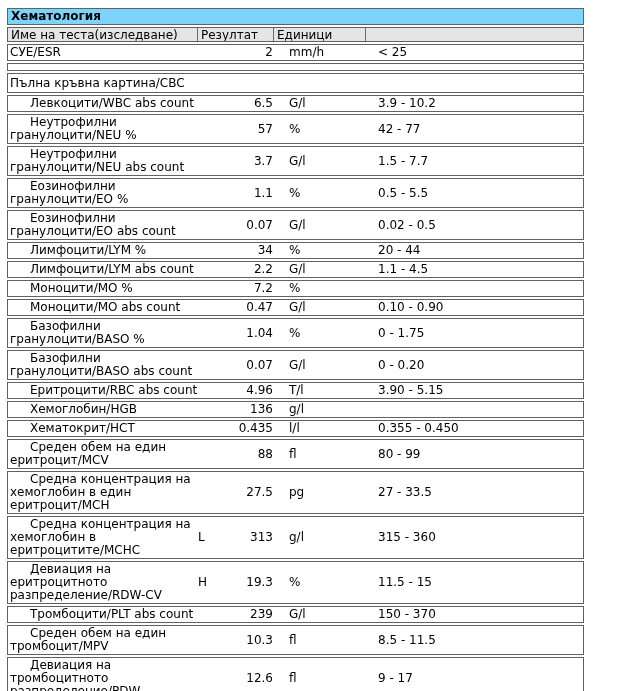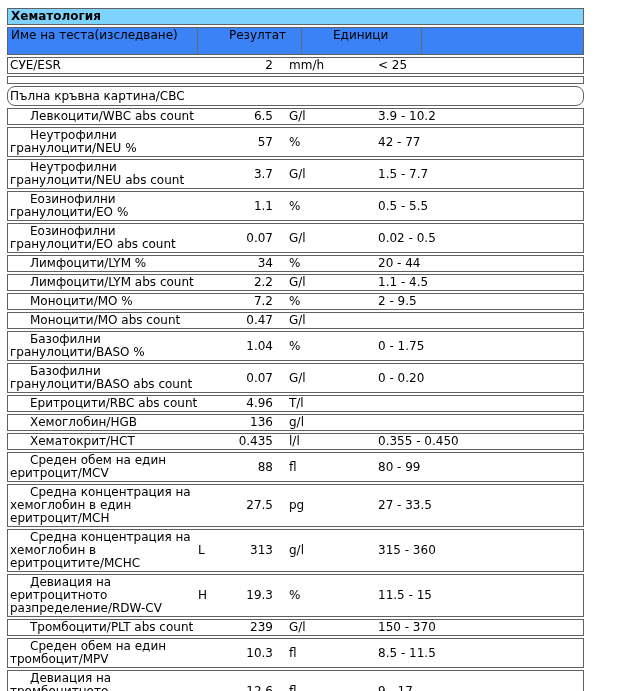--- a/index.html
+++ b/index.html
@@ -21,25 +21,24 @@
   }
 
   .title-row{
     background:#7dd3fc;
     font-weight:bold;
     padding:1px 3px;
     height:17px;
   }
 
   .header-row{
-    background:#3b82f6;
+    background:#e5e5e5;
     display:flex;
     align-items:stretch;
-    height:28px;
-    gap:28px;
+    height:15px;
   }
   .header-row .hc{
     padding:1px 3px;
     border-right:1px solid #6a6a6a;
     box-sizing:border-box;
     white-space:nowrap;
     overflow:hidden;
   }
   .hc-name{width:190px;}
   .hc-result{width:76px;padding-right:6px;}
@@ -64,21 +63,20 @@
   .c-result{width:62px;flex:0 0 62px;text-align:right;}
   .c-units{width:80px;flex:0 0 80px;margin-left:16px;}
   .c-reference{flex:1;padding-left:9px;}
   .c-method{width:55px;flex:0 0 55px;}
 
   .section-row{
     display:flex;
     align-items:center;
     height:20px;
     padding-left:2px;
-    border-radius:8px;
   }
   .spacer-row{height:8px;}
 </style>
 </head>
 <body>
 
 <div class="report">
 
   <div class="box title-row">Хематология</div>
 
@@ -160,28 +158,28 @@
         <div class="c-result">2.2</div>
         <div class="c-units">G/l</div>
         <div class="c-reference">1.1 - 4.5</div>
         <div class="c-method"></div>
       </div>
       <div class="box test-row">
         <div class="c-name indented">Моноцити/MO %</div>
         <div class="c-flag"></div>
         <div class="c-result">7.2</div>
         <div class="c-units">%</div>
-        <div class="c-reference">2 - 9.5</div>
         <div class="c-method"></div>
       </div>
       <div class="box test-row">
         <div class="c-name indented">Моноцити/MO abs count</div>
         <div class="c-flag"></div>
         <div class="c-result">0.47</div>
         <div class="c-units">G/l</div>
+        <div class="c-reference">0.10 - 0.90</div>
         <div class="c-method"></div>
       </div>
       <div class="box test-row">
         <div class="c-name indented">Базофилни
 гранулоцити/BASO %</div>
         <div class="c-flag"></div>
         <div class="c-result">1.04</div>
         <div class="c-units">%</div>
         <div class="c-reference">0 - 1.75</div>
         <div class="c-method"></div>
@@ -193,20 +191,21 @@
         <div class="c-result">0.07</div>
         <div class="c-units">G/l</div>
         <div class="c-reference">0 - 0.20</div>
         <div class="c-method"></div>
       </div>
       <div class="box test-row">
         <div class="c-name indented">Еритроцити/RBC abs count</div>
         <div class="c-flag"></div>
         <div class="c-result">4.96</div>
         <div class="c-units">T/l</div>
+        <div class="c-reference">3.90 - 5.15</div>
         <div class="c-method"></div>
       </div>
       <div class="box test-row">
         <div class="c-name indented">Хемоглобин/HGB</div>
         <div class="c-flag"></div>
         <div class="c-result">136</div>
         <div class="c-units">g/l</div>
         <div class="c-method"></div>
       </div>
       <div class="box test-row">

